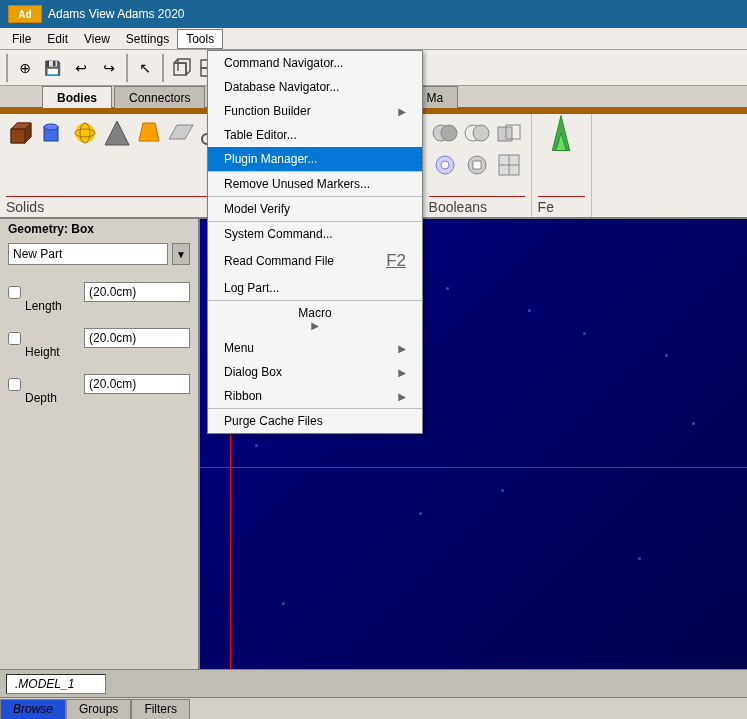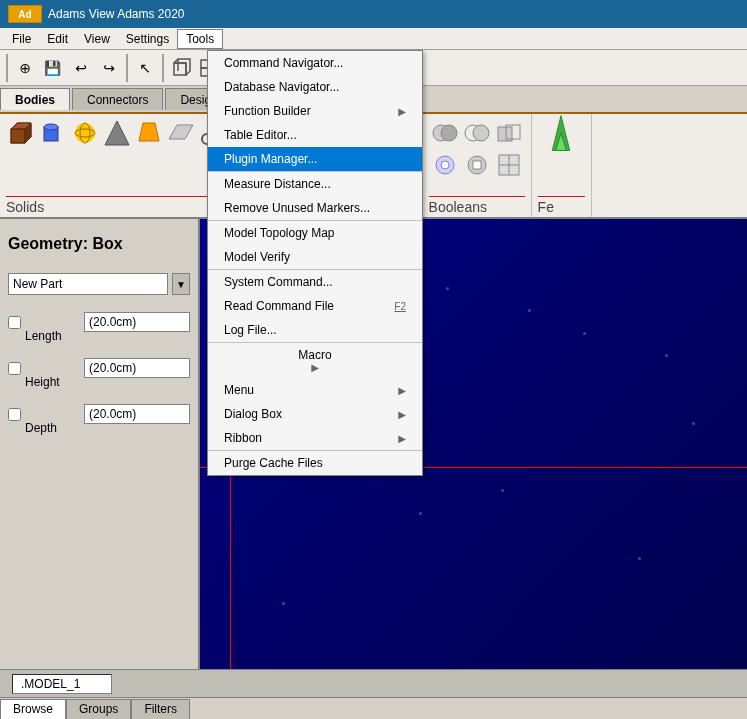--- a/index.html
+++ b/index.html
@@ -82,22 +82,23 @@
       cursor: pointer;
       border: 1px solid transparent;
       font-size: 14px;
     }
 
     
     #tabs-row {
       background: #d4d0c8;
       height: 28px;
       display: flex;
-      align-items: center;
-      border-bottom: 2px solid #a16207;
+      align-items: flex-start;
+      border-bottom: 7px solid #a16207;
+      padding-left: 42px;
     }
     .tab {
       padding: 4px 14px;
       font-size: 12px;
       cursor: pointer;
       background: #c0bdb5;
       border: 1px solid #808080;
       border-bottom: none;
       margin-right: 2px;
       color: #000;
@@ -162,22 +163,22 @@
     
     #left-panel {
       width: 200px;
       background: #d4d0c8;
       border-right: 2px solid #808080;
       display: flex;
       flex-direction: column;
     }
 
     .geometry-label {
-      padding: 16px 8px;
-      font-size: 16px;
+      padding: 3px 8px;
+      font-size: 12px;
       font-weight: bold;
       color: #000;
       background: #d4d0c8;
     }
 
     .part-selector {
       display: flex;
       align-items: center;
       padding: 4px 8px;
       gap: 4px;
@@ -255,22 +256,23 @@
       bottom: 0;
       left: 30px;
     }
 
     
     #status-bar {
       background: #c0bdb5;
       height: 28px;
       display: flex;
       align-items: center;
-      padding: 0 12px;
+      padding: 0 6px;
       border-top: 1px solid #808080;
+      font-style: italic;
     }
     .model-name {
       background: white;
       border: 1px inset #808080;
       padding: 2px 8px;
       font-size: 12px;
       min-width: 100px;
     }
 
     
@@ -286,21 +288,22 @@
       font-size: 12px;
       cursor: pointer;
       border: 1px solid #808080;
       border-bottom: none;
       background: #c0bdb5;
       height: 20px;
       display: flex;
       align-items: center;
     }
     .bottom-tab.active {
-      background: #ffffff;
+      background: #1d4ed8;
+      font-style: italic;
     }
 
     
     #dropdown-menu {
       position: absolute;
       top: 50px;
       left: 195px;
       width: 216px;
       background: #f5f5f5;
       border: 1px solid #808080;
@@ -322,21 +325,21 @@
       display: flex;
       align-items: center;
       justify-content: space-between;
     }
     .dropdown-item.highlighted {
       background: #0078d4;
       color: white;
     }
     .dropdown-item .shortcut {
       color: #666;
-      font-size: 10px;
+      font-size: 17px;
       text-decoration: underline;
     }
     .dropdown-item .arrow {
       font-size: 10px;
       color: #666;
     }
   </style>
 </head>
 <body>
 
@@ -638,46 +641,40 @@
     <div class="dropdown-item">
       <span>Table Editor...</span>
     </div>
     <div class="dropdown-item highlighted">
       <span>Plugin Manager...</span>
     </div>
   </div>
 
   <div class="menu-group">
     <div class="dropdown-item">
-      <span>Measure Distance...</span>
-    </div>
-    <div class="dropdown-item">
       <span>Remove Unused Markers...</span>
     </div>
   </div>
 
   <div class="menu-group">
-    <div class="dropdown-item">
-      <span>Model Topology Map</span>
-    </div>
     <div class="dropdown-item">
       <span>Model Verify</span>
     </div>
   </div>
 
   <div class="menu-group">
     <div class="dropdown-item">
       <span>System Command...</span>
     </div>
     <div class="dropdown-item" style="justify-content:space-between;">
       <span>Read Command File</span>
       <span class="shortcut">F2</span>
     </div>
     <div class="dropdown-item">
-      <span>Log File...</span>
+      <span>Log Part...</span>
     </div>
   </div>
 
   <div class="menu-group">
     <div class="dropdown-item" style="justify-content:space-between;flex-direction:column;">
       <span>Macro</span>
       <span class="arrow">▶</span>
     </div>
     <div class="dropdown-item" style="justify-content:space-between;">
       <span>Menu</span>

